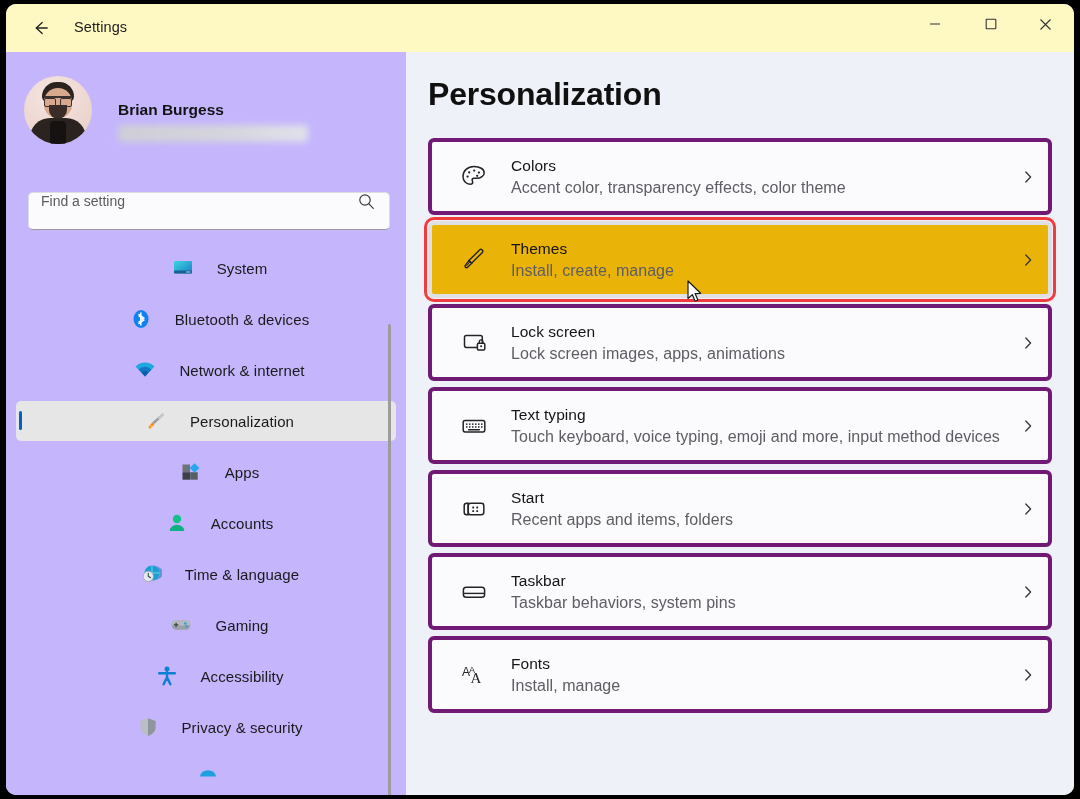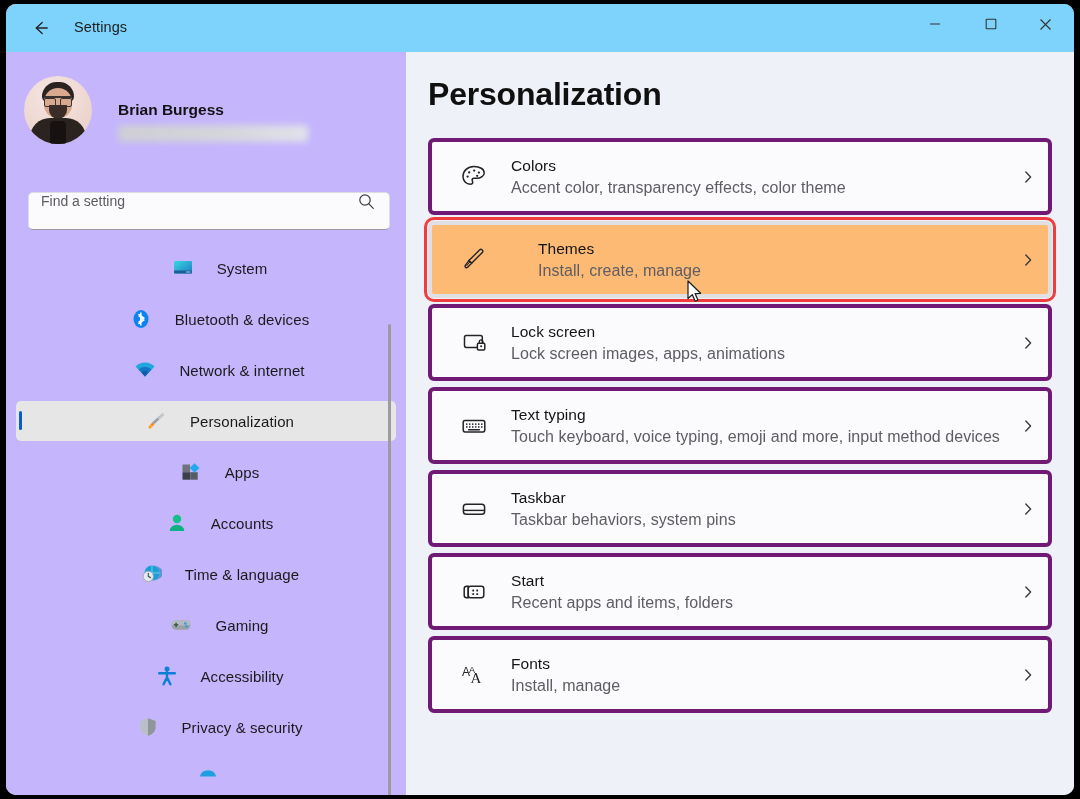--- a/index.html
+++ b/index.html
@@ -15,21 +15,21 @@
     width: 1068px; height: 791px;
     background: #eef1f8;
     border-radius: 10px;
     overflow: hidden;
   }
 
   
   #titlebar {
     position: absolute; left: 0; top: 0;
     width: 100%; height: 48px;
-    background: #7dd3fc;
+    background: #fef9c3;
   }
   #back-button {
     position: absolute; left: 18px; top: 9px;
     width: 34px; height: 30px;
     display: flex; align-items: center; justify-content: center;
     border-radius: 4px; cursor: pointer;
   }
   #app-title {
     position: absolute; left: 68px; top: 15px;
     font-size: 14.5px; color: #1b1b1b;
@@ -167,25 +167,24 @@
   .card {
     position: relative;
     display: flex; align-items: center;
     height: 77px; margin-bottom: 6px;
     background: #fbfbfd;
     border: 4px solid #701a75;
     border-radius: 6px;
     cursor: pointer;
   }
   .card.highlighted {
-    background: #fdba74;
+    background: #eab308;
     outline: 3px solid #f03c3c;
     outline-offset: 1px;
     border-color: #e0e0e4;
-    gap: 27px;
   }
   .card-icon {
     width: 34px; flex: 0 0 34px; margin-left: 25px;
     display: flex; align-items: center; justify-content: center;
   }
   .card-text { margin-left: 20px; flex: 1; }
   .card-title {
     font-size: 15.5px; color: #141414; line-height: 20px;
     letter-spacing: .05px;
   }
@@ -493,38 +492,20 @@
         <span class="card-chevron">
           <svg width="14" height="14" viewBox="0 0 14 14">
             <path d="M4.8 2 L9.6 7 L4.8 12" fill="none" stroke="#38383c" stroke-width="1.35" stroke-linecap="round" stroke-linejoin="round"></path>
           </svg>
         </span>
       </div>
 
       <div class="card">
         <span class="card-icon">
           <svg width="30" height="30" viewBox="0 0 30 30">
-            <rect x="4.4" y="10.2" width="21.2" height="10" rx="2.8" fill="none" stroke="#242428" stroke-width="1.5"></rect>
-            <path d="M4.6 16.4 H25.4" stroke="#242428" stroke-width="1.4"></path>
-          </svg>
-        </span>
-        <span class="card-text">
-          <span class="card-title">Taskbar</span>
-          <span class="card-sub" style="display:block">Taskbar behaviors, system pins</span>
-        </span>
-        <span class="card-chevron">
-          <svg width="14" height="14" viewBox="0 0 14 14">
-            <path d="M4.8 2 L9.6 7 L4.8 12" fill="none" stroke="#38383c" stroke-width="1.35" stroke-linecap="round" stroke-linejoin="round"></path>
-          </svg>
-        </span>
-      </div>
-
-      <div class="card">
-        <span class="card-icon">
-          <svg width="30" height="30" viewBox="0 0 30 30">
             <path d="M5.2 11.8 C5.2 10.4 6.3 9.3 7.7 9.3 H9.2 V20.7 H7.7 C6.3 20.7 5.2 19.6 5.2 18.2 Z" fill="none" stroke="#242428" stroke-width="1.5"></path>
             <rect x="9.2" y="9.3" width="15.6" height="11.4" rx="2.4" fill="none" stroke="#242428" stroke-width="1.5"></rect>
             <g fill="#242428">
               <rect x="13.3" y="12.6" width="1.8" height="1.8" rx=".3"></rect>
               <rect x="17.3" y="12.6" width="1.8" height="1.8" rx=".3"></rect>
               <rect x="13.3" y="16.2" width="1.8" height="1.8" rx=".3"></rect>
               <rect x="17.3" y="16.2" width="1.8" height="1.8" rx=".3"></rect>
             </g>
           </svg>
         </span>
@@ -535,20 +516,38 @@
         <span class="card-chevron">
           <svg width="14" height="14" viewBox="0 0 14 14">
             <path d="M4.8 2 L9.6 7 L4.8 12" fill="none" stroke="#38383c" stroke-width="1.35" stroke-linecap="round" stroke-linejoin="round"></path>
           </svg>
         </span>
       </div>
 
       <div class="card">
         <span class="card-icon">
           <svg width="30" height="30" viewBox="0 0 30 30">
+            <rect x="4.4" y="10.2" width="21.2" height="10" rx="2.8" fill="none" stroke="#242428" stroke-width="1.5"></rect>
+            <path d="M4.6 16.4 H25.4" stroke="#242428" stroke-width="1.4"></path>
+          </svg>
+        </span>
+        <span class="card-text">
+          <span class="card-title">Taskbar</span>
+          <span class="card-sub" style="display:block">Taskbar behaviors, system pins</span>
+        </span>
+        <span class="card-chevron">
+          <svg width="14" height="14" viewBox="0 0 14 14">
+            <path d="M4.8 2 L9.6 7 L4.8 12" fill="none" stroke="#38383c" stroke-width="1.35" stroke-linecap="round" stroke-linejoin="round"></path>
+          </svg>
+        </span>
+      </div>
+
+      <div class="card">
+        <span class="card-icon">
+          <svg width="30" height="30" viewBox="0 0 30 30">
             <text x="3" y="16" font-family="'Liberation Sans', sans-serif" font-size="12" fill="#242428">A</text>
             <text x="10" y="13" font-family="'Liberation Sans', sans-serif" font-size="9" fill="#242428">A</text>
             <text x="11.5" y="23" font-family="'Liberation Serif', serif" font-size="15" fill="#242428">A</text>
           </svg>
         </span>
         <span class="card-text">
           <span class="card-title">Fonts</span>
           <span class="card-sub" style="display:block">Install, manage</span>
         </span>
         <span class="card-chevron">

